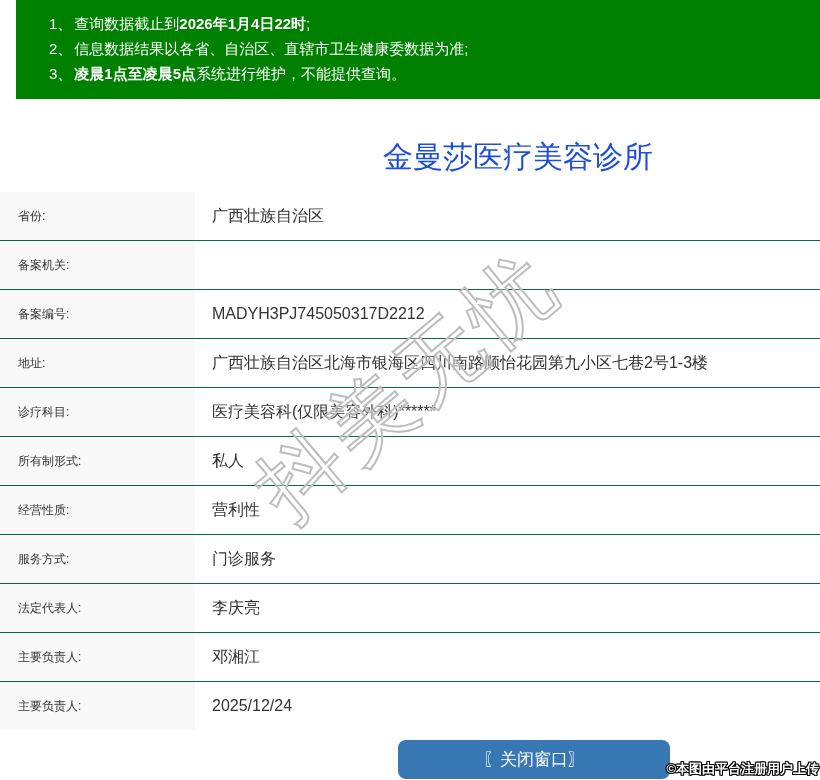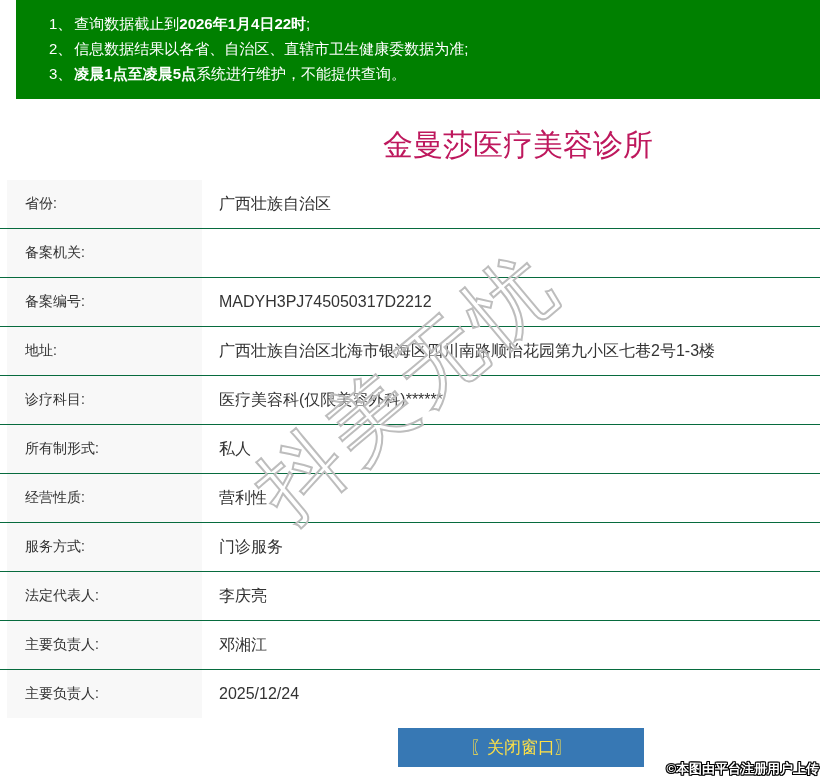--- a/index.html
+++ b/index.html
@@ -22,61 +22,61 @@
     color: #ffffff;
     font-size: 15px;
     line-height: 25px;
     white-space: nowrap;
   }
   .notice-line .num { margin-right: 2px; }
   .notice-line b { font-weight: bold; }
 
   
   .page-title {
-    margin-top: 25px;
+    margin-top: 37px;
     line-height: 42px;
     font-size: 30px;
-    color: #be185d;
+    color: #1d4ed8;
     text-align: center;
     padding-left: 216px;
     box-sizing: border-box;
     white-space: nowrap;
   }
 
   
   .record-table { margin-top: 14px; }
   .trow {
     display: flex;
     height: 48px;
     border-bottom: 1px solid #076b3e;
   }
   .trow:last-child { border-bottom: none; }
   .cell-label {
     width: 195px;
     background: #f8f8f8;
     display: flex; align-items: center;
     padding-left: 18px;
     box-sizing: border-box;
-    font-size: 14px; color: #333333; margin-left: 7px;
+    font-size: 12px; color: #333333;
   }
   .cell-value {
     flex: 1;
     display: flex; align-items: center;
     padding-left: 17px;
     font-size: 16px; color: #333333;
   }
 
   
   .close-btn {
     display: block;
     margin: 10px 0 0 398px;
-    width: 246px; height: 39px;
+    width: 272px; height: 39px;
     background: #3778b4;
-    border: none; border-radius: 0;
-    color: #fde047; font-size: 17px;
+    border: none; border-radius: 8px;
+    color: #ffffff; font-size: 17px;
     font-family: "Liberation Sans", sans-serif;
     cursor: pointer;
   }
 
   
   .watermark {
     position: absolute;
     left: 208px; top: 330px;
     width: 400px;
     text-align: center;

